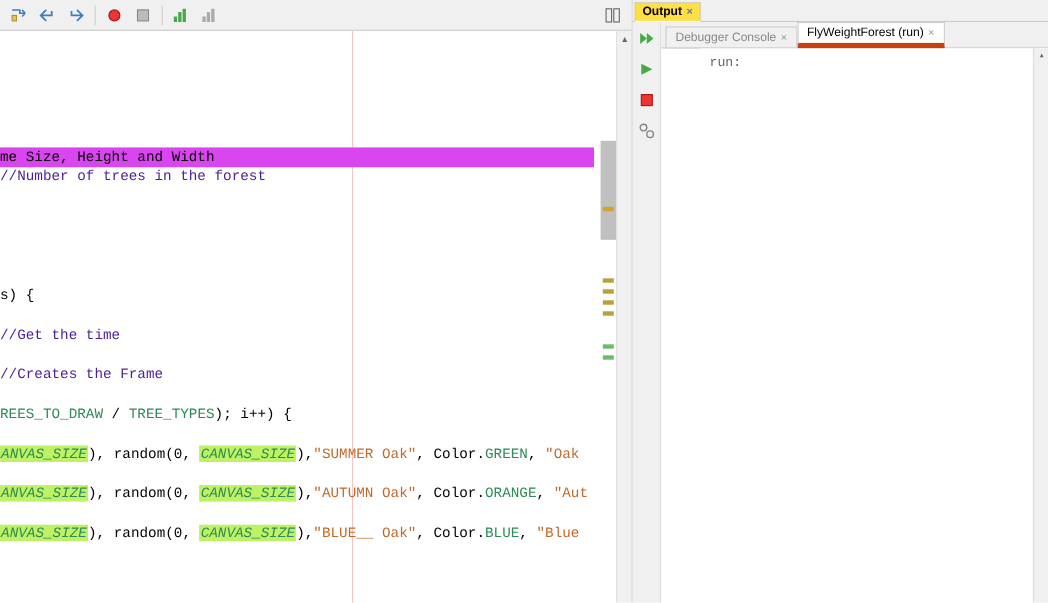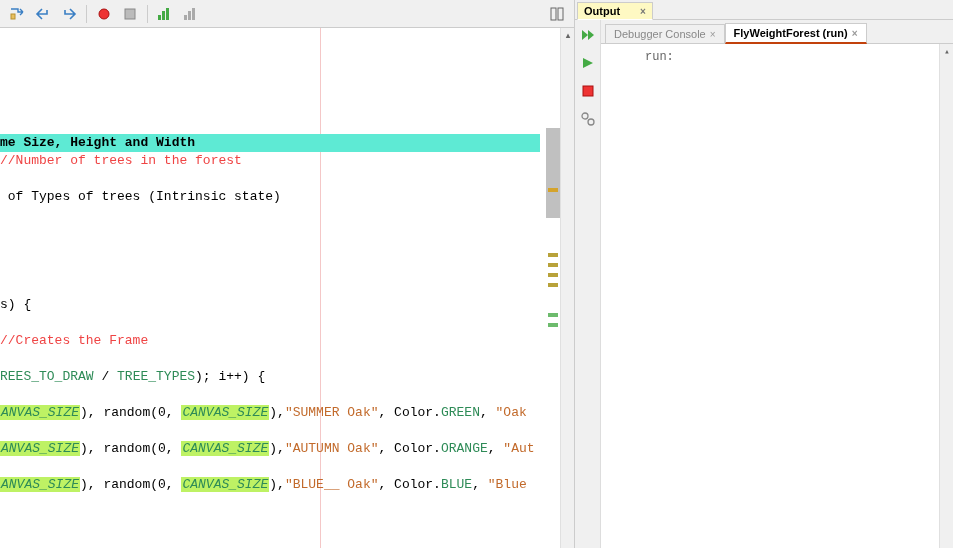--- a/index.html
+++ b/index.html
@@ -55,25 +55,25 @@
   width: 540px;
   height: 100%;
   font-family: "Courier New", monospace;
   font-size: 13px;
   line-height: 18px;
   white-space: pre;
   padding-top: 88px;
   overflow: hidden;
 }
 .editor .ln { height: 18px; }
-.cmt { color: #ef4444; }
+.cmt { color: #4c1d95; }
 .kw  { color: #2e8b57; }
 .const { color: #2e8b57; font-style: italic; background: #bef264; padding: 0 1px; }
 .str { color: #c26a2b; }
-.hl  { background: #5eead4; display: inline-block; width: 100%; font-weight: bold; }
+.hl  { background: #d946ef; display: inline-block; width: 100%; }
 .margin-line {
   position: absolute;
   left: 320px;
   top: 0;
   bottom: 0;
   width: 1px;
   background: #f4c7c7;
 }
 .editor-scrollbar {
   position: absolute;
@@ -124,24 +124,24 @@
   display: flex;
   align-items: flex-end;
   padding-left: 2px;
 }
 .output-tab {
   font-weight: bold;
   font-size: 11px;
   padding: 2px 6px 2px 6px;
   border: 1px solid #ccc;
   border-bottom: 1px solid #fff;
-  background: #fef9c3;
-  display: flex;
-  align-items: center;
-  gap: 20px;
+  background: #fde047;
+  display: flex;
+  align-items: center;
+  gap: 4px;
   position: relative;
   top: 1px;
 }
 .output-tab .x { color: #777; font-size: 10px; cursor: pointer; }
 .output-body {
   flex: 1;
   display: flex;
   border-top: none;
 }
 .out-iconcol {
@@ -176,22 +176,22 @@
   align-items: flex-end;
   gap: 4px;
   background: #f0f0f0;
   color: #888;
   position: relative;
   top: 1px;
 }
 .inner-tab.active {
   background: #fff;
   color: #000;
-  font-weight: bold;
-  border-bottom: 2px solid #c2410c;
+  font-weight: normal;
+  border-bottom: 5px solid #c2410c;
 }
 .inner-tab .x { color: #999; font-size: 10px; cursor: pointer; }
 .console {
   flex: 1;
   background: #fff;
   font-family: "Courier New", monospace;
   font-size: 12px;
   color: #666;
   padding: 6px 8px;
   position: relative;
@@ -262,24 +262,24 @@
           <rect x="8" y="1" width="5" height="12" fill="none" stroke="#666"></rect>
         </svg>
     </div>
   </div>
 
   <div class="editor-wrap">
     <div class="margin-line"></div>
     <div class="editor">
 <div class="ln hl"><span>me Size, Height and Width</span></div>
 <div class="ln"><span class="cmt">//Number of trees in the forest</span></div>
-<div class="ln"><span> of Types of trees (Intrinsic state)</span></div>
 <div class="ln"><span></span></div>
 <div class="ln"><span></span></div>
 <div class="ln"><span>s) {</span></div>
+<div class="ln"><span class="cmt">//Get the time</span></div>
 <div class="ln"><span class="cmt">//Creates the Frame</span></div>
 <div class="ln"><span class="kw">REES_TO_DRAW</span><span> / </span><span class="kw">TREE_TYPES</span><span>); i++) {</span></div>
 <div class="ln"><span class="const">ANVAS_SIZE</span><span>), random(0, </span><span class="const">CANVAS_SIZE</span><span>),</span><span class="str">"SUMMER Oak"</span><span>, Color.</span><span class="kw">GREEN</span>, <span class="str">"Oak </span></div>
 <div class="ln"><span class="const">ANVAS_SIZE</span><span>), random(0, </span><span class="const">CANVAS_SIZE</span><span>),</span><span class="str">"AUTUMN Oak"</span><span>, Color.</span><span class="kw">ORANGE</span>, <span class="str">"Aut</span></div>
 <div class="ln"><span class="const">ANVAS_SIZE</span><span>), random(0, </span><span class="const">CANVAS_SIZE</span><span>),</span><span class="str">"BLUE__ Oak"</span><span>, Color.</span><span class="kw">BLUE</span>, <span class="str">"Blue </span></div>
 
 
 
 
 

